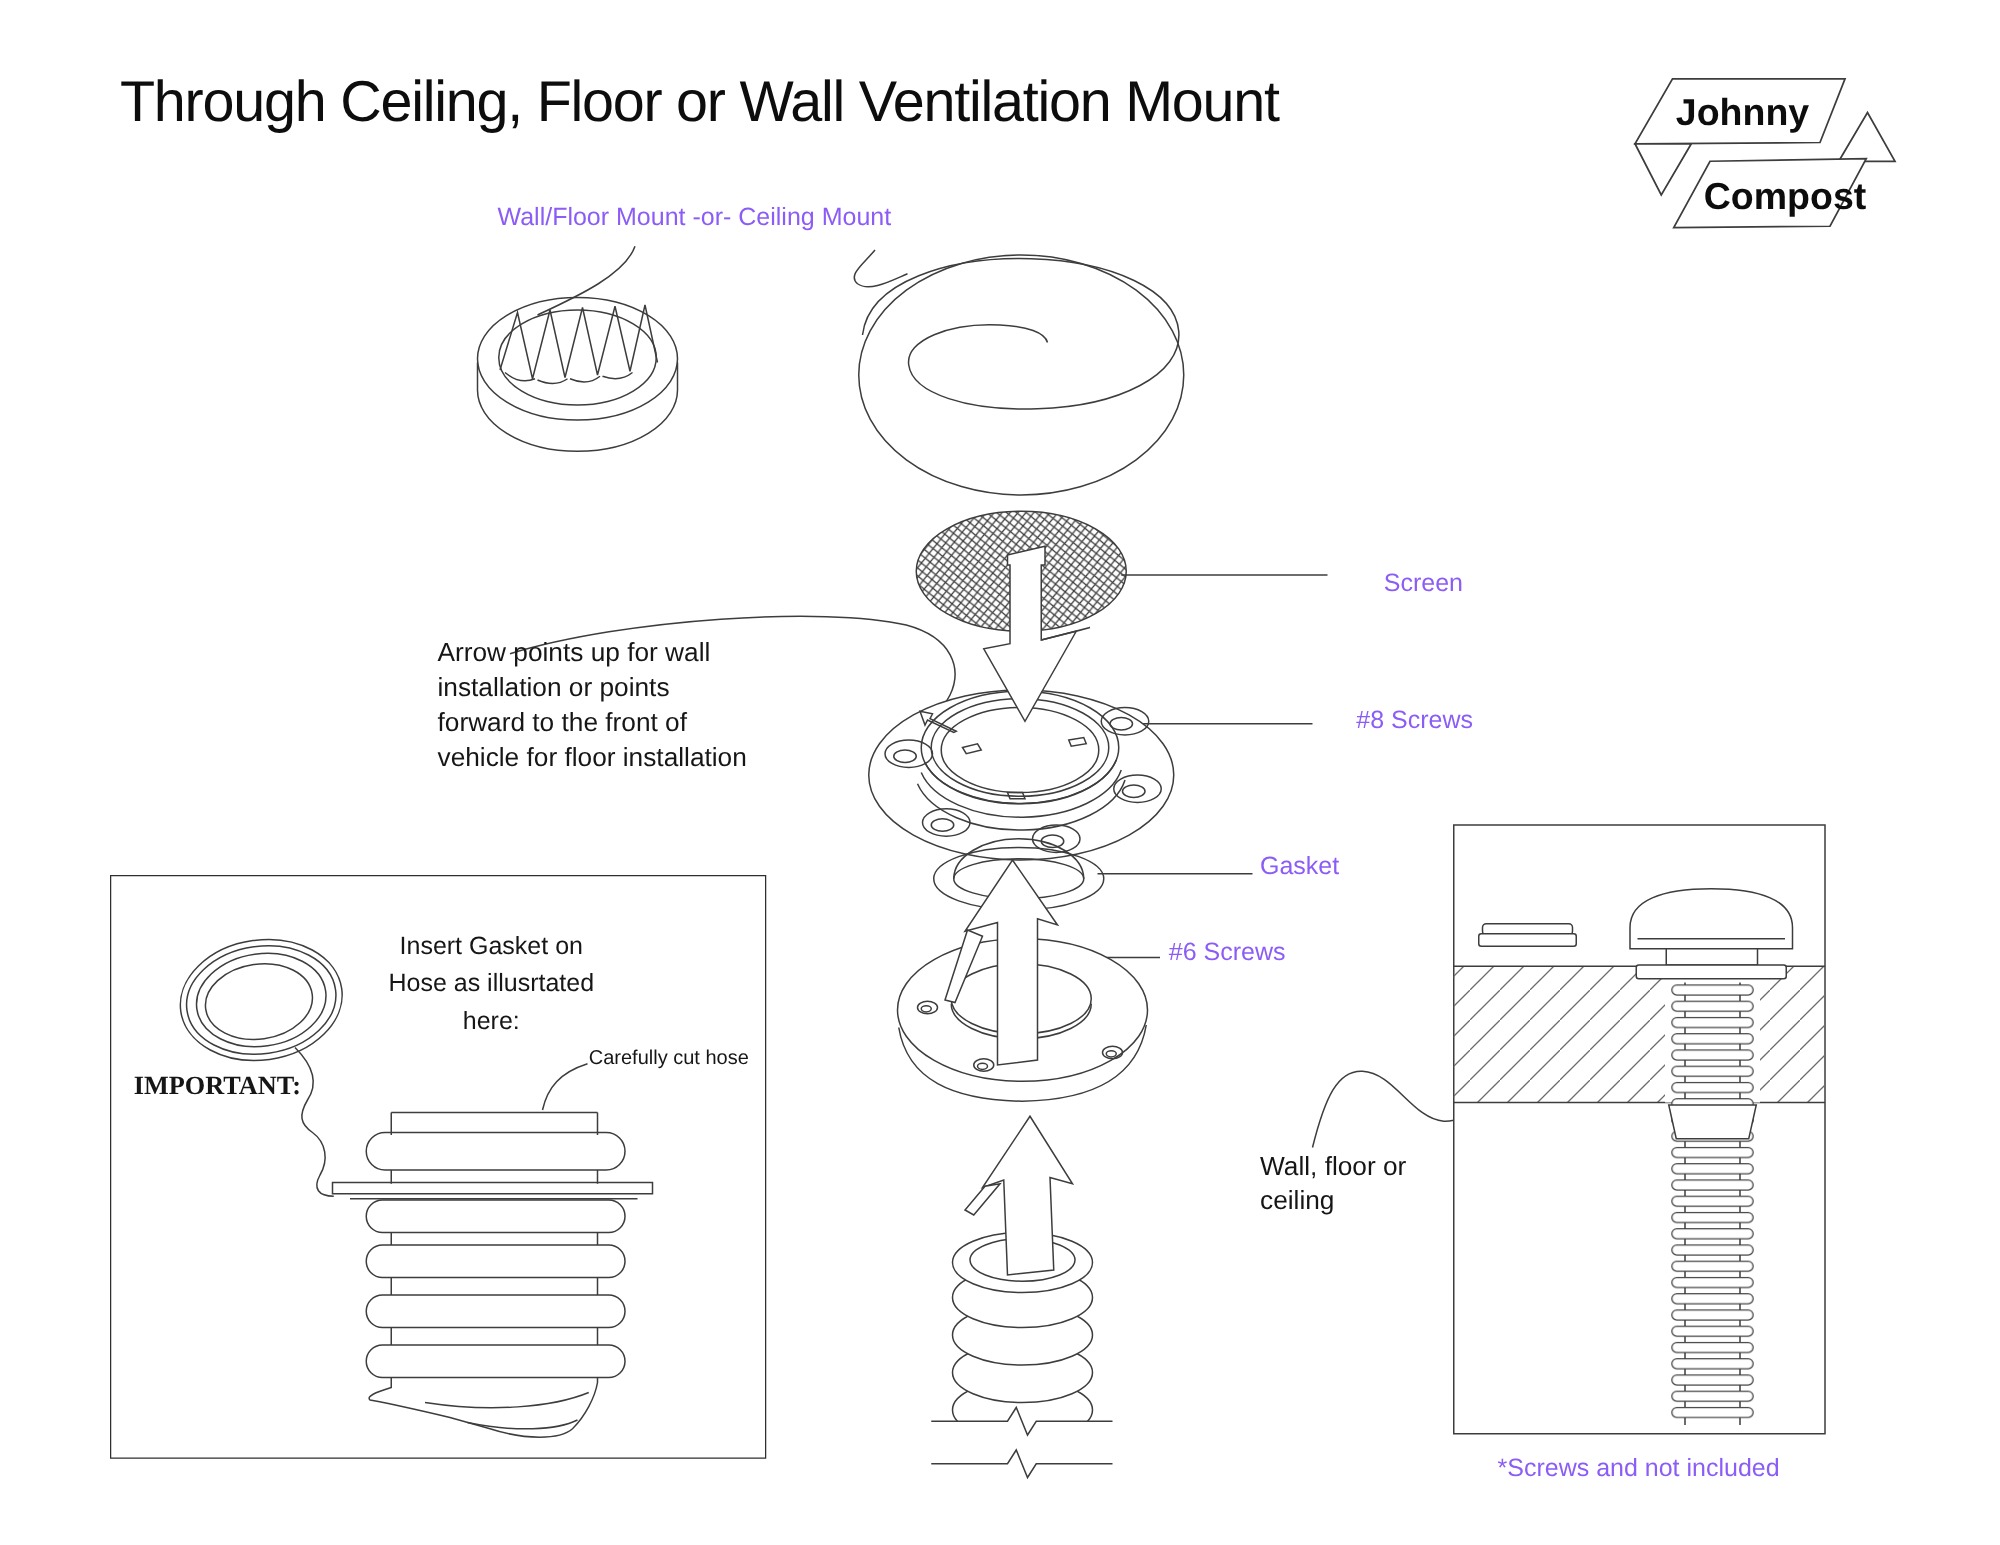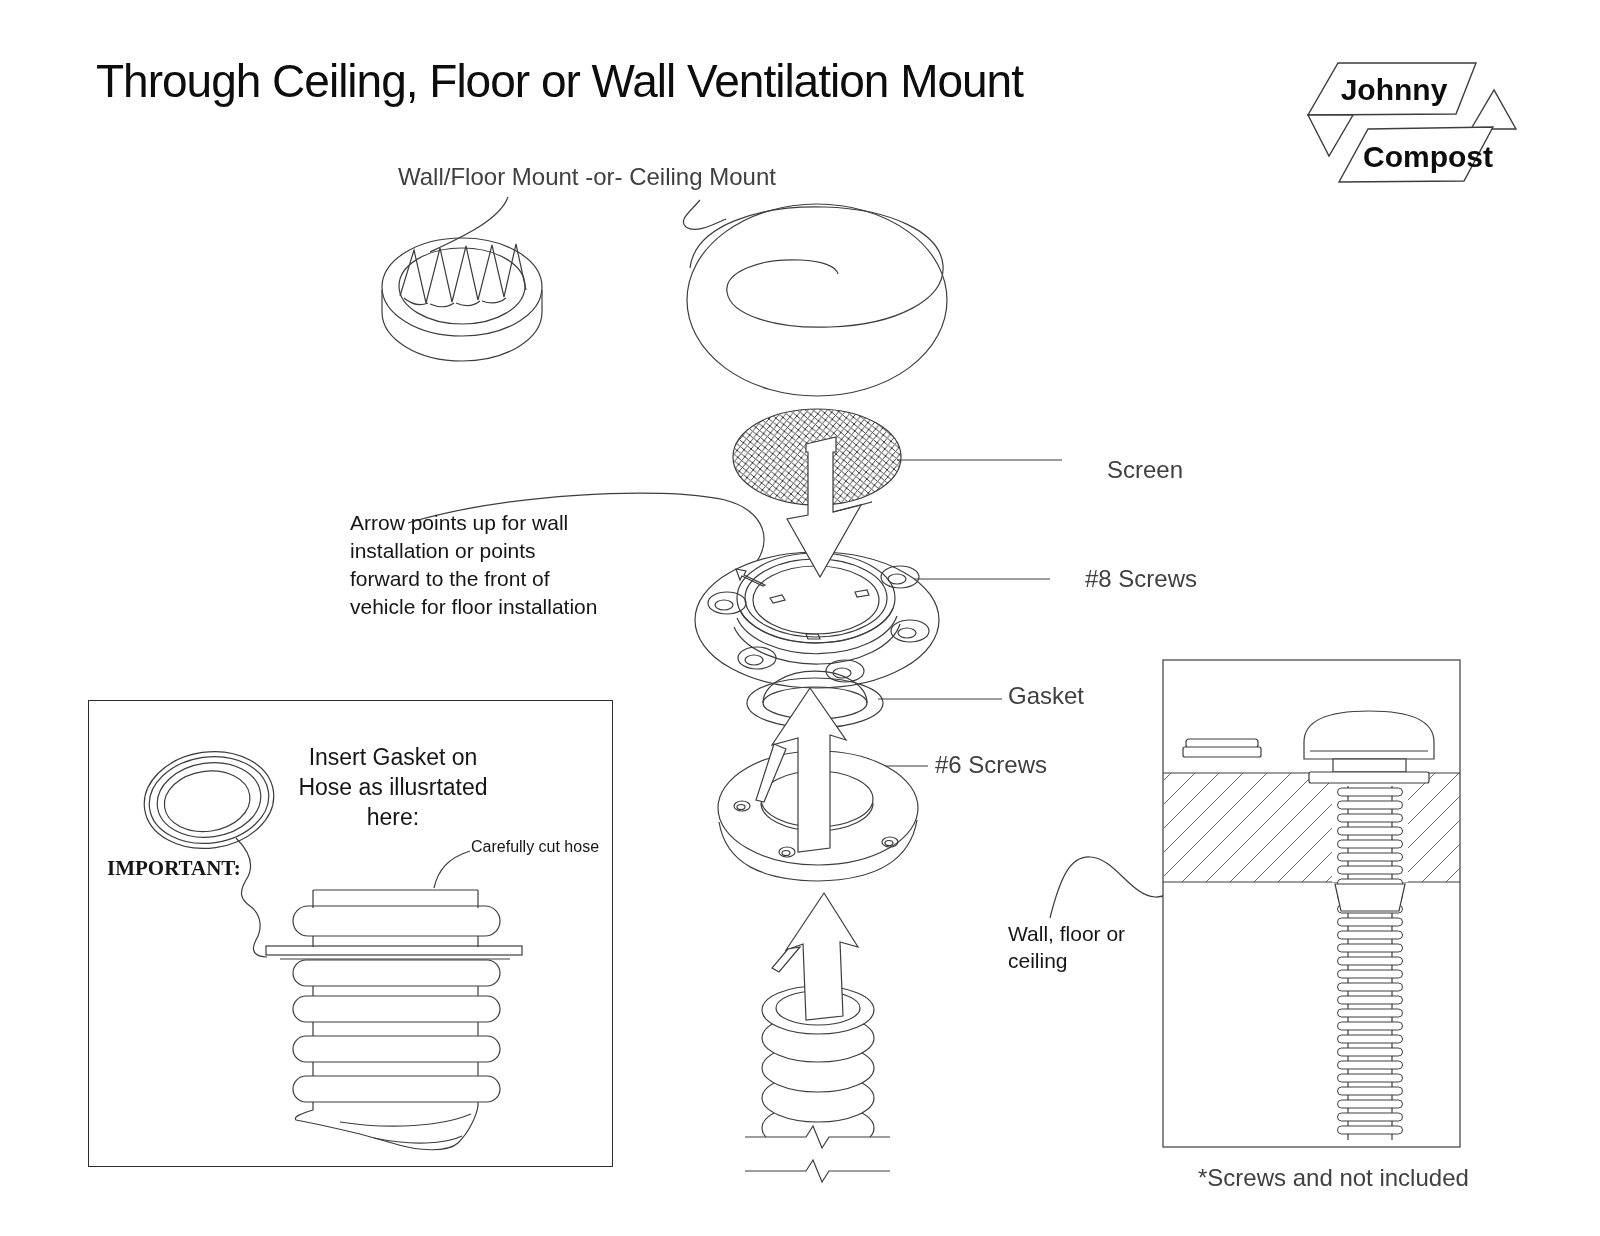--- a/index.html
+++ b/index.html
@@ -1,30 +1,30 @@
 <!DOCTYPE html>
 <html><head>
 <meta charset="utf-8">
 <style>
   html,body{margin:0;padding:0;background:#fff;}
   #page{position:relative;width:1600px;height:1236px;background:#ffffff;overflow:hidden;
         font-family:"Liberation Sans", sans-serif;color:#161616;}
   .abs{position:absolute;}
   #title{left:72px;top:54px;font-size:46px;letter-spacing:-1px;white-space:nowrap;color:#0d0d0d;margin-left:24px;}
-  .callout{font-size:24px;color:#404040;white-space:nowrap;}
+  .callout{font-size:20px;color:#8b5cf6;white-space:nowrap;}
   #mount-label{left:398px;top:163px;}
   #arrow-note{left:350px;top:509px;width:252px;font-size:21px;line-height:28px;white-space:normal;}
   #screen-label{left:1070px;top:456px;margin-left:37px;}
   #screws8-label{left:1057px;top:565px;margin-left:28px;}
   #gasket-label{left:1008px;top:682px;}
   #screws6-label{left:935px;top:751px;}
   #wall-label{left:1008px;top:920px;line-height:27px;font-size:21px;}
   #footnote{left:1198px;top:1164px;}
   #inset-box{left:88px;top:700px;width:523px;height:465px;border:1.6px solid #2e2e2e;background:transparent;}
-  #inset-title{left:268px;top:742px;width:250px;text-align:center;font-size:23px;line-height:30px;white-space:normal;}
+  #inset-title{left:268px;top:742px;width:250px;text-align:center;font-size:20px;line-height:30px;white-space:normal;}
   #important-heading{left:107px;top:856px;font-weight:bold;font-size:21px;font-family:Liberation Serif, serif;}
   #important-text{left:107px;top:884px;font-size:15.5px;line-height:20px;}
   #cut-hose-label{left:471px;top:838px;font-size:16px;}
   svg{position:absolute;left:0;top:0;}
   text.logo-word{font-family:"Liberation Sans",sans-serif;font-weight:bold;}
 </style>
 </head>
 <body>
 
 <div id="page">

